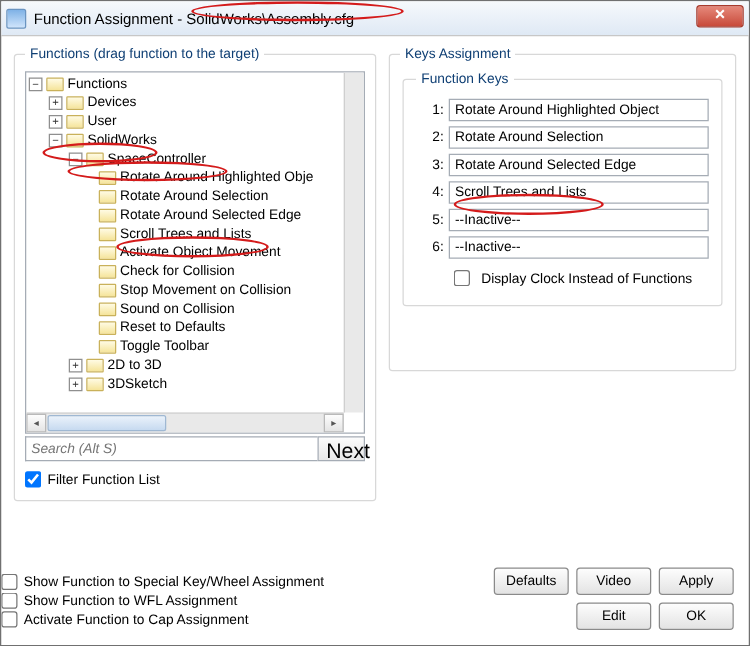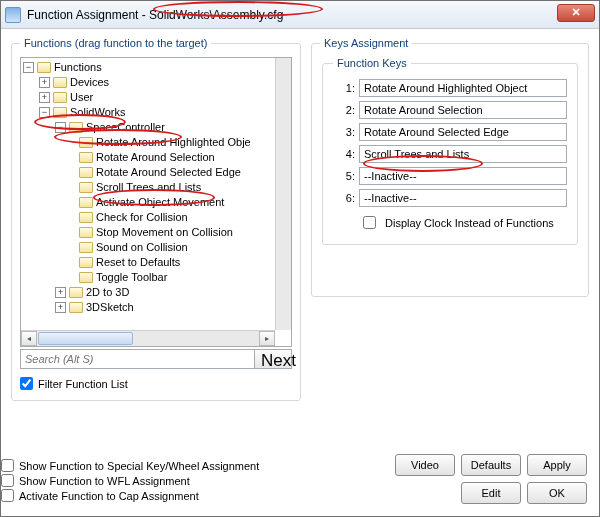--- a/index.html
+++ b/index.html
@@ -329,22 +329,22 @@
       <span>Show Function to WFL Assignment</span>
     </label>
   <label class="chk">
       <input type="checkbox" style="">
       <span>Activate Function to Cap Assignment</span>
     </label>
 </div>
 
 <div class="btnrow">
   <div class="r">
+    <button class="btn">Defaults</button>
     <button class="btn">Video</button>
-    <button class="btn">Defaults</button>
     <button class="btn">Apply</button>
   </div>
   <div class="r">
     <button class="btn">Edit</button>
     <button class="btn">OK</button>
   </div>
 </div>
 
 <div class="circ" style="left:152px; top:0px;  width:170px; height:16px;"></div>
 <div class="circ" style="left:33px;  top:113px; width:92px;  height:16px;"></div>

